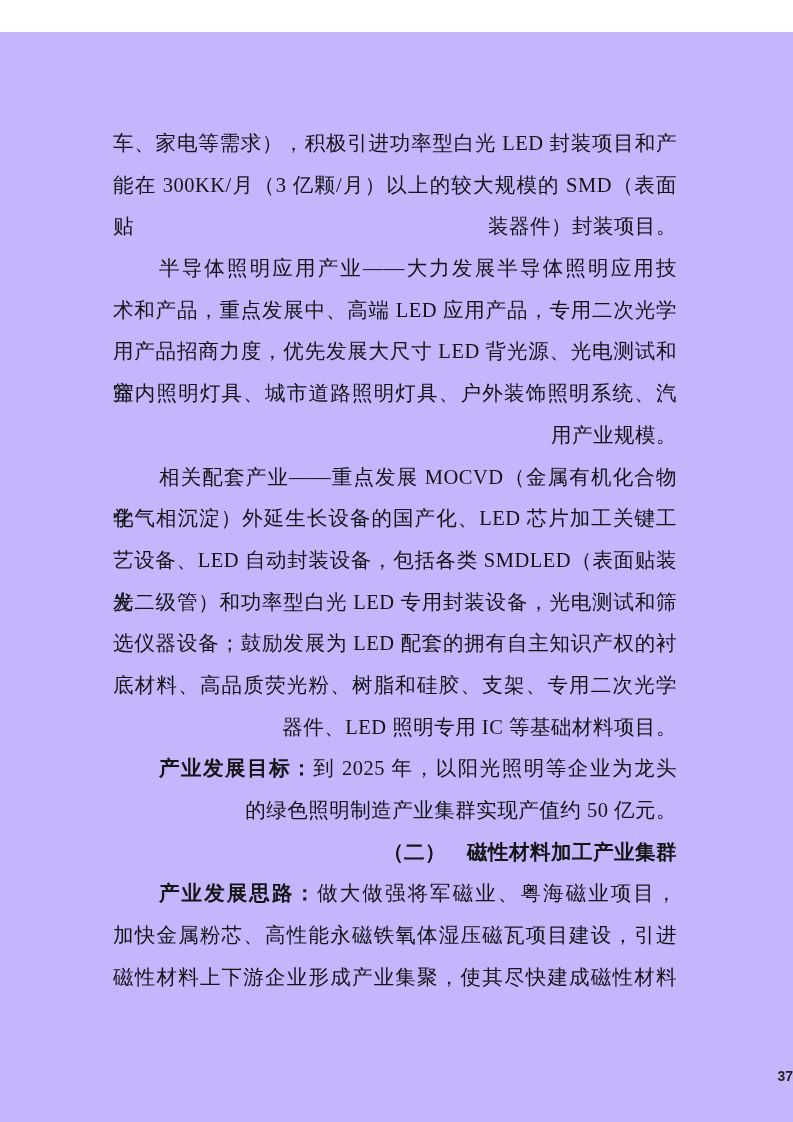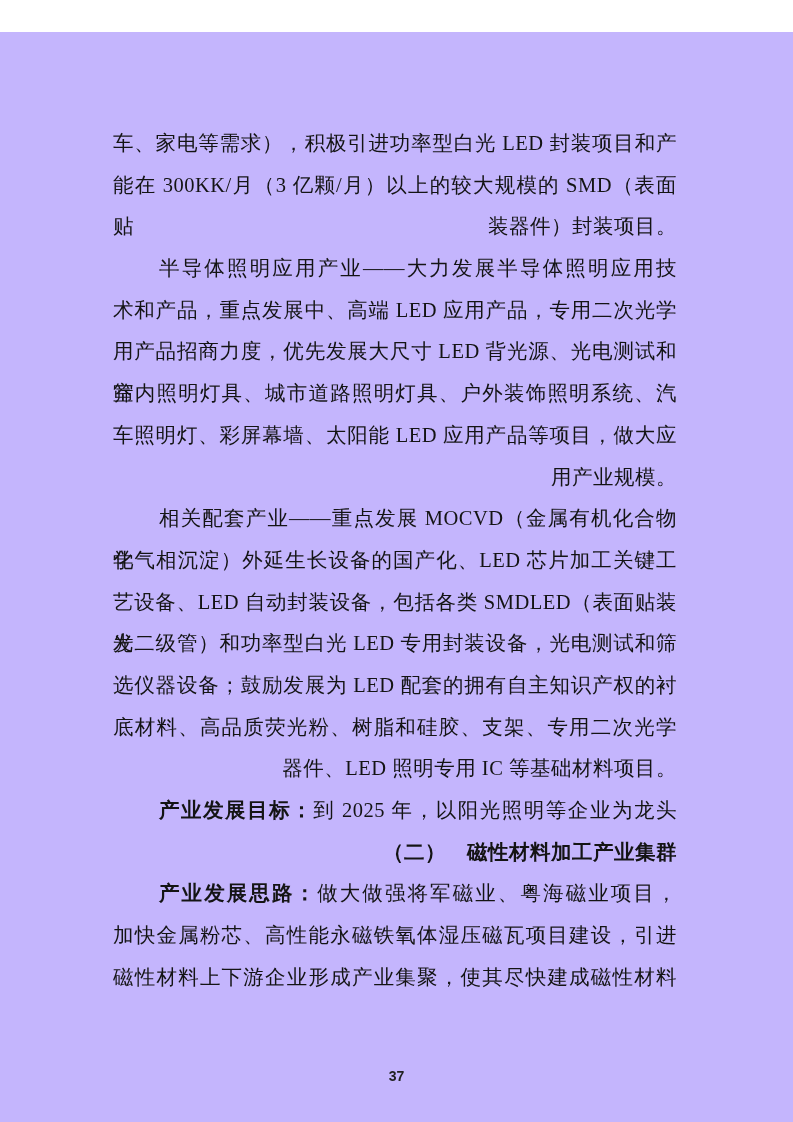--- a/index.html
+++ b/index.html
@@ -47,48 +47,48 @@
     text-indent: 46px;
   }
   .bold {
     font-weight: bold;
   }
   .page-number {
     position: absolute;
     left: 0;
     top: 1036px;
     width: 793px;
-    text-align: center;
+    text-align: right;
     font-family: "Liberation Sans", "DejaVu Sans", sans-serif;
     font-weight: bold;
     font-size: 14px;
     color: #222222;
   }
 </style>
 </head>
 <body>
 
 <div class="page">
   <div class="text-column">
       <div class="line just"><span>车、家电等需求），积极引进功率型白光 LED 封装项目和产</span></div>
       <div class="line just"><span>能在 300KK/月（3 亿颗/月）以上的较大规模的 SMD（表面贴</span></div>
       <div class="line"><span>装器件）封装项目。</span></div>
       <div class="line indent just"><span>半导体照明应用产业——大力发展半导体照明应用技</span></div>
       <div class="line just"><span>术和产品，重点发展中、高端 LED 应用产品，专用二次光学</span></div>
       <div class="line just"><span>用产品招商力度，优先发展大尺寸 LED 背光源、光电测试和筛、</span></div>
       <div class="line just"><span>室内照明灯具、城市道路照明灯具、户外装饰照明系统、汽</span></div>
-      <div class="line just"><span>车照明灯、彩屏幕墙、太阳能 LED 应用产品等项目，做大应</span></div>
       <div class="line"><span>用产业规模。</span></div>
       <div class="line indent just"><span>相关配套产业——重点发展 MOCVD（金属有机化合物化</span></div>
       <div class="line just"><span>学气相沉淀）外延生长设备的国产化、LED 芯片加工关键工</span></div>
       <div class="line just"><span>艺设备、LED 自动封装设备，包括各类 SMDLED（表面贴装发</span></div>
       <div class="line just"><span>光二级管）和功率型白光 LED 专用封装设备，光电测试和筛</span></div>
       <div class="line just"><span>选仪器设备；鼓励发展为 LED 配套的拥有自主知识产权的衬</span></div>
       <div class="line just"><span>底材料、高品质荧光粉、树脂和硅胶、支架、专用二次光学</span></div>
       <div class="line"><span>器件、LED 照明专用 IC 等基础材料项目。</span></div>
       <div class="line indent just"><span class="bold">产业发展目标：</span><span>到 2025 年，以阳光照明等企业为龙头</span></div>
+      <div class="line"><span>的绿色照明制造产业集群实现产值约 50 亿元。</span></div>
       <div class="line indent"><span class="bold">（二）　磁性材料加工产业集群</span></div>
       <div class="line indent just"><span class="bold">产业发展思路：</span><span>做大做强将军磁业、粤海磁业项目，</span></div>
       <div class="line just"><span>加快金属粉芯、高性能永磁铁氧体湿压磁瓦项目建设，引进</span></div>
       <div class="line just"><span>磁性材料上下游企业形成产业集聚，使其尽快建成磁性材料</span></div>
     </div>
   <div class="page-number">37</div>
 </div>
 
 </body></html>

